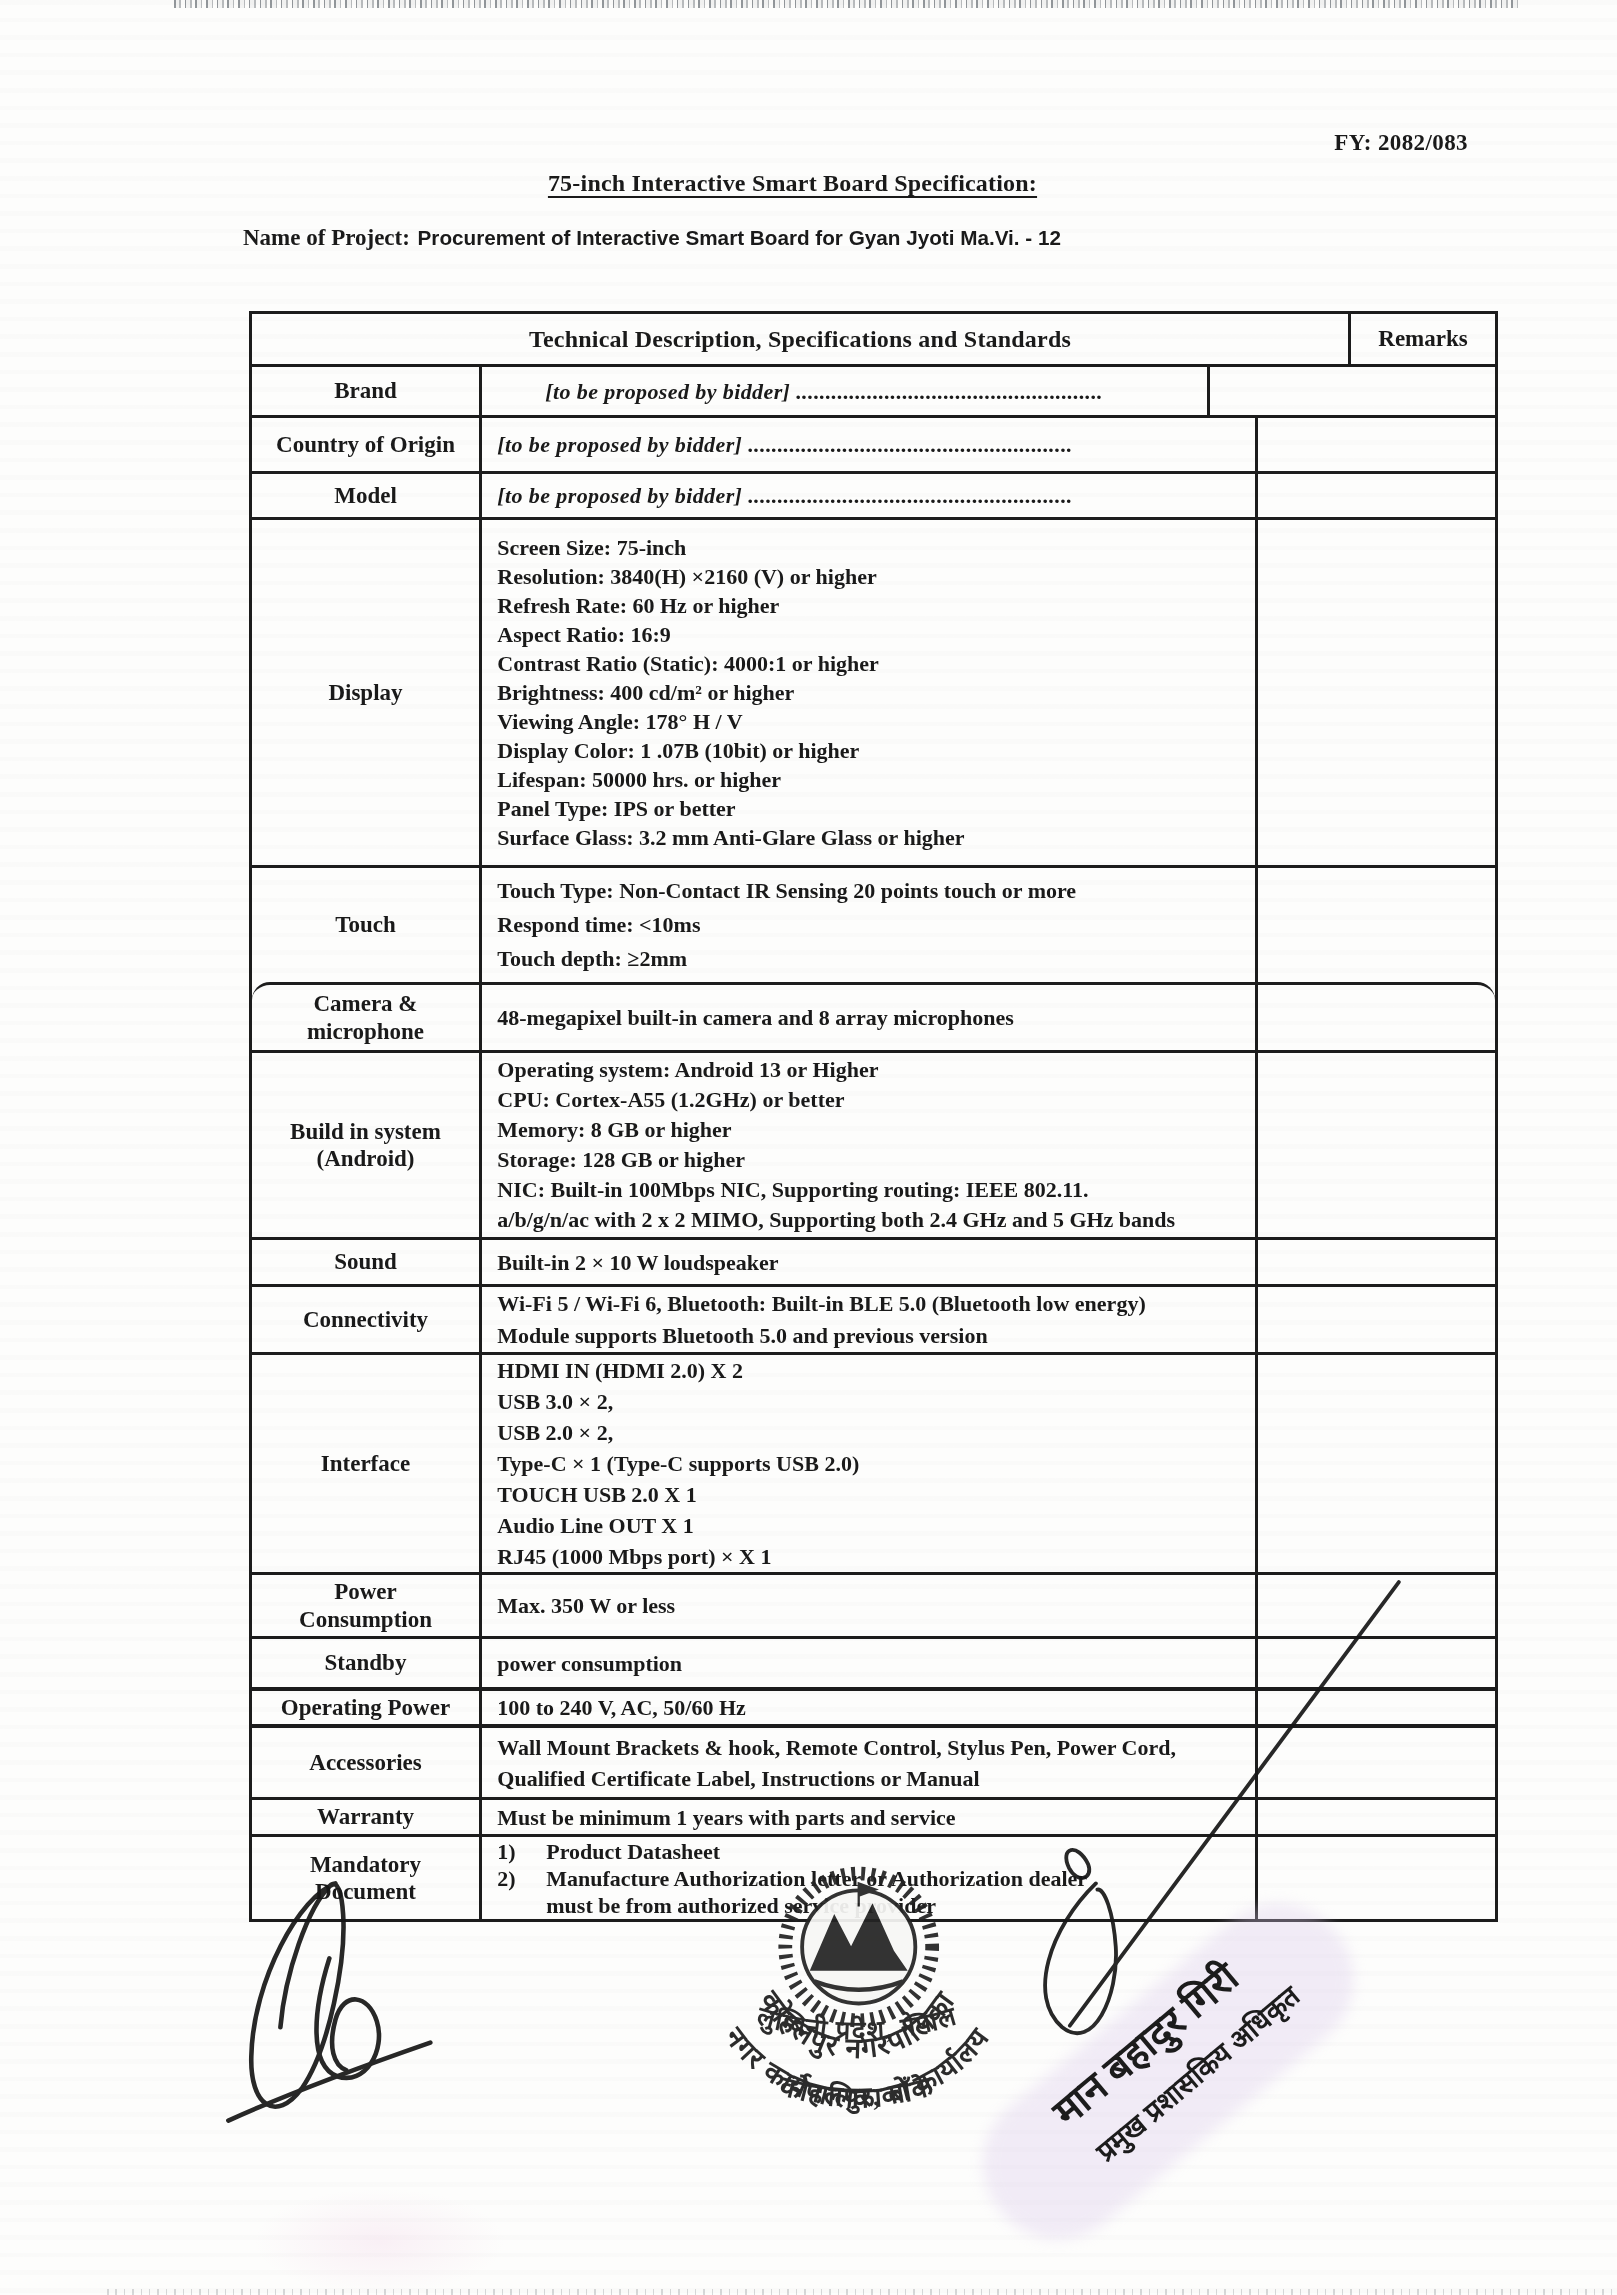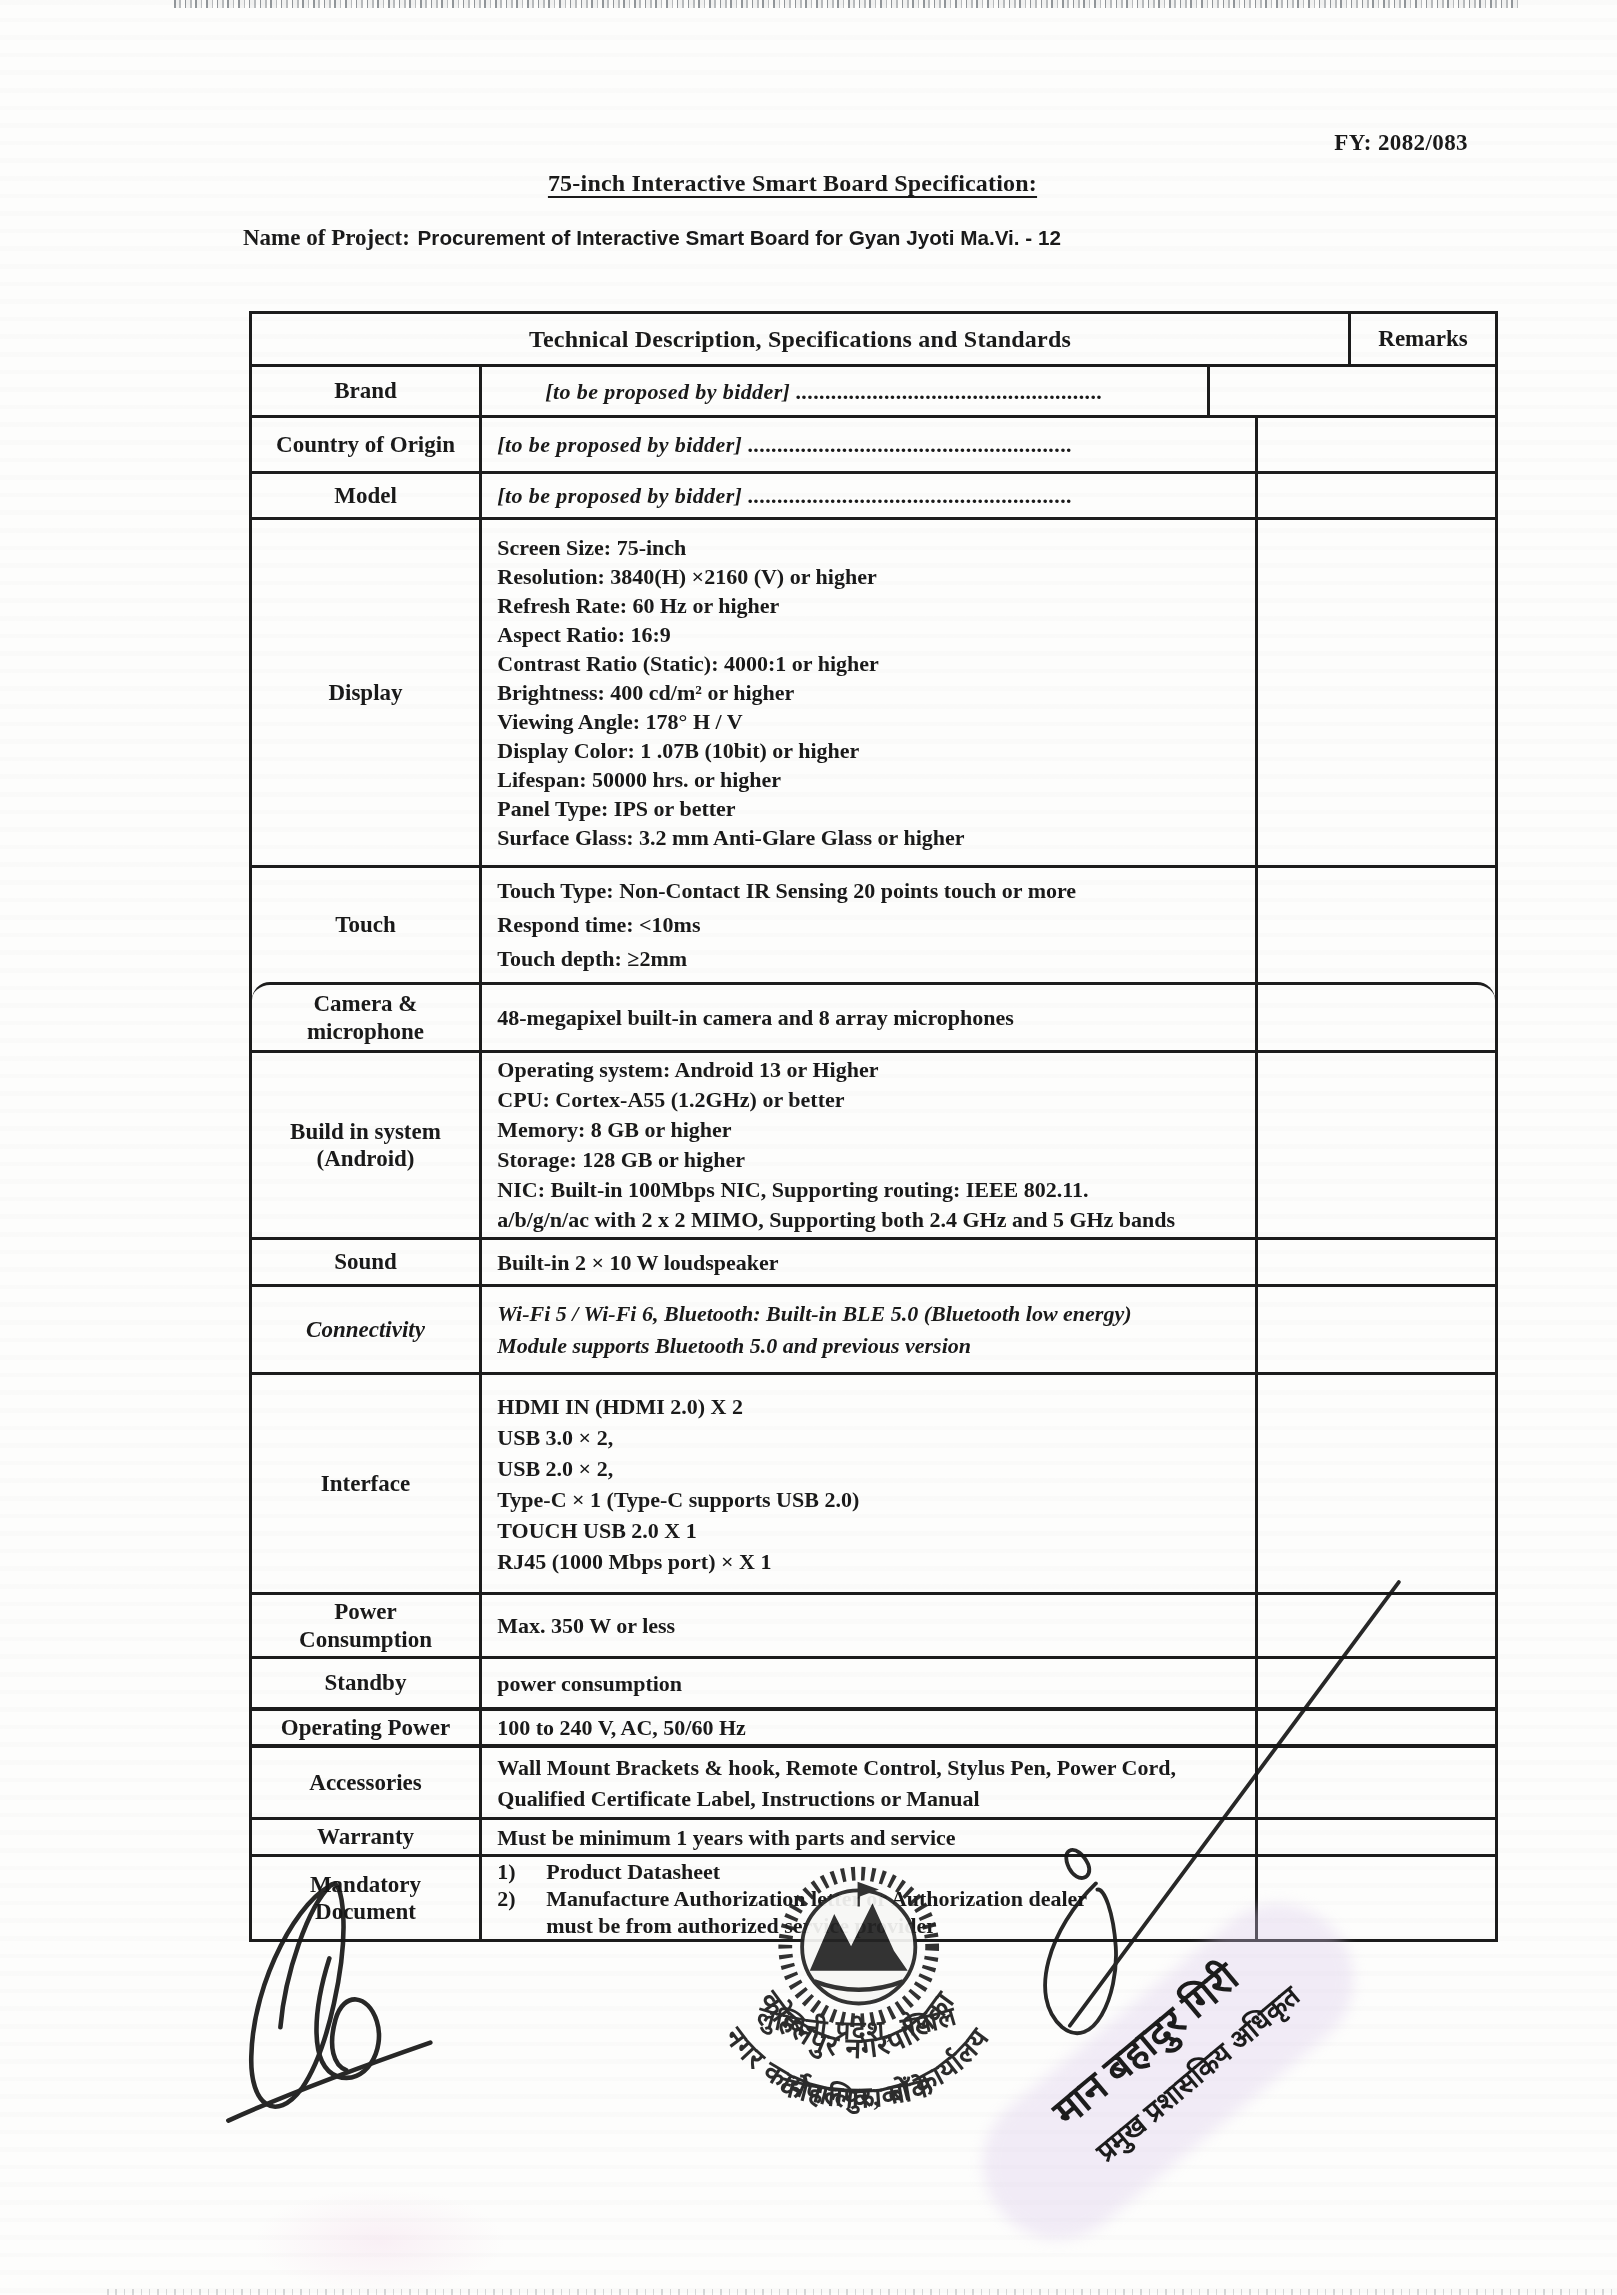--- a/index.html
+++ b/index.html
@@ -81,21 +81,21 @@
   }
   .line{line-height:31px;}
   .bidder .line{font-style:italic;letter-spacing:0.4px;}
   .h-hdr{height:50px;}
   .h0{height:51px;gap:48px;}.h1{height:56px;}.h2{height:46px;}
   .h3{height:348px;}.h3 .line{line-height:29px;}
   .h4{height:117px;}.h4 .line{line-height:34px;}
   .h5{height:68px;border-radius:18px;}
   .h6{height:187px;}.h6 .line{line-height:30px;}
   .h7{height:47px;}
-  .h8{height:88px;font-style:italic;}.h8 .line{line-height:32px;}
+  .h8{height:68px;}.h8 .line{line-height:32px;}
   .h9{height:220px;}.h9 .line{line-height:31px;}
   .h10{height:64px;}
   .h11{height:51px;}
   .h12{height:37px;}.h12 .line{line-height:29px;}
   .h13{height:73px;}.h13 .line{line-height:31px;}
   .h14{height:37px;}.h14 .line{line-height:29px;}
   .h15{height:85px;}.h15 .line{line-height:27px;}
   .mand-line{display:flex;}
   .mand-num{width:49px;flex:0 0 auto;}
   .mand-cont{padding-left:49px;}
@@ -219,20 +219,21 @@
     </div>
 
     <div class="trow h9">
       <div class="cell cell-label">Interface</div>
       <div class="cell cell-desc">
         <div class="line">HDMI IN (HDMI 2.0) X 2</div>
         <div class="line">USB 3.0 × 2,</div>
         <div class="line">USB 2.0 × 2,</div>
         <div class="line">Type-C × 1 (Type-C supports USB 2.0)</div>
         <div class="line">TOUCH USB 2.0 X 1</div>
+        <div class="line">Audio Line OUT X 1</div>
         <div class="line">RJ45 (1000 Mbps port) × X 1</div>
       </div>
       <div class="cell cell-remarks"></div>
     </div>
 
     <div class="trow h10">
       <div class="cell cell-label">Power
 Consumption</div>
       <div class="cell cell-desc">
         <div class="line">Max. 350 W or less</div>

